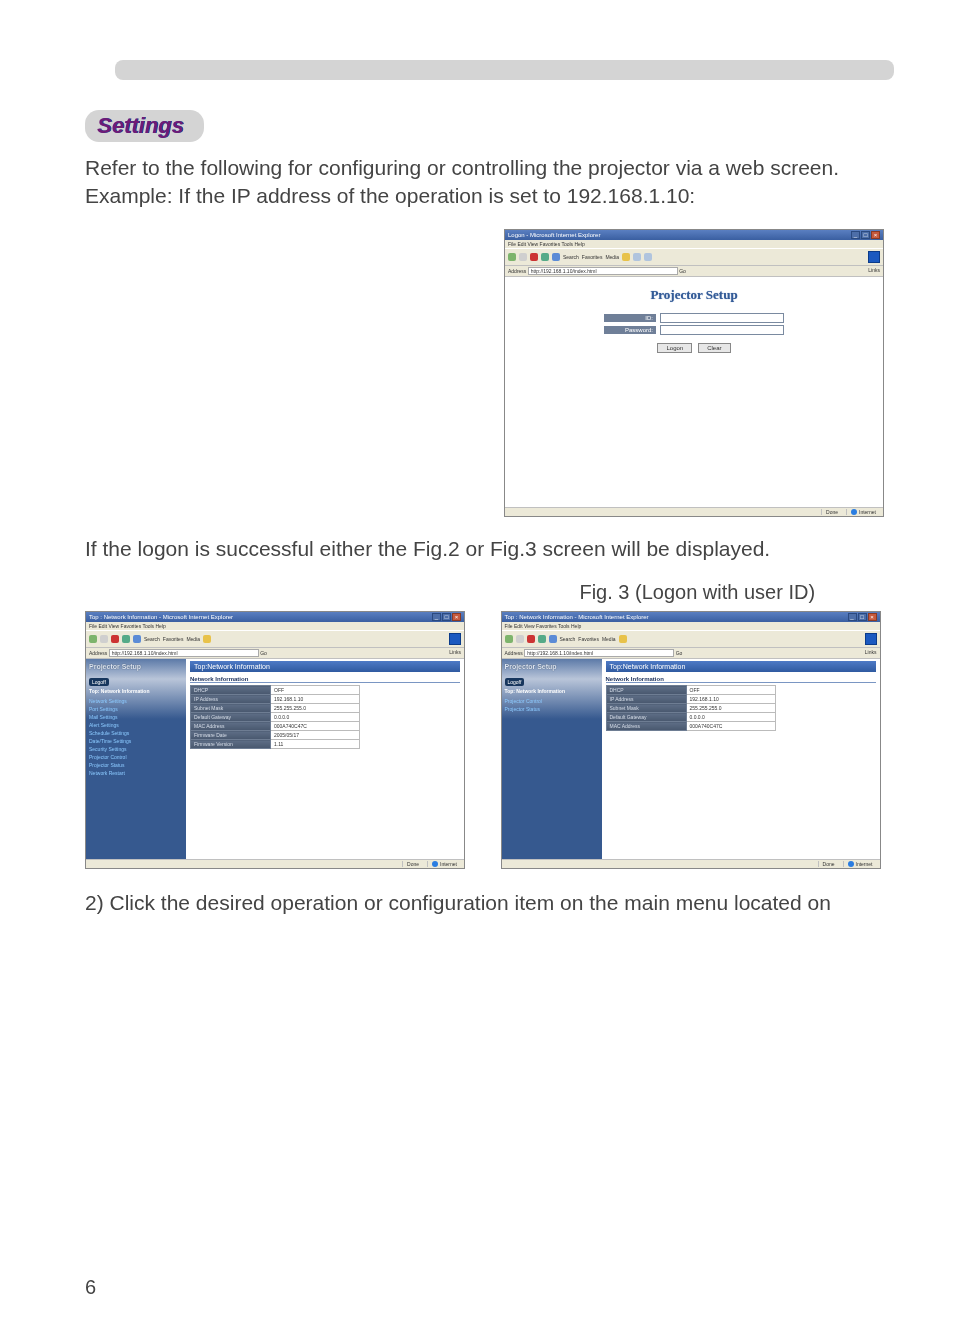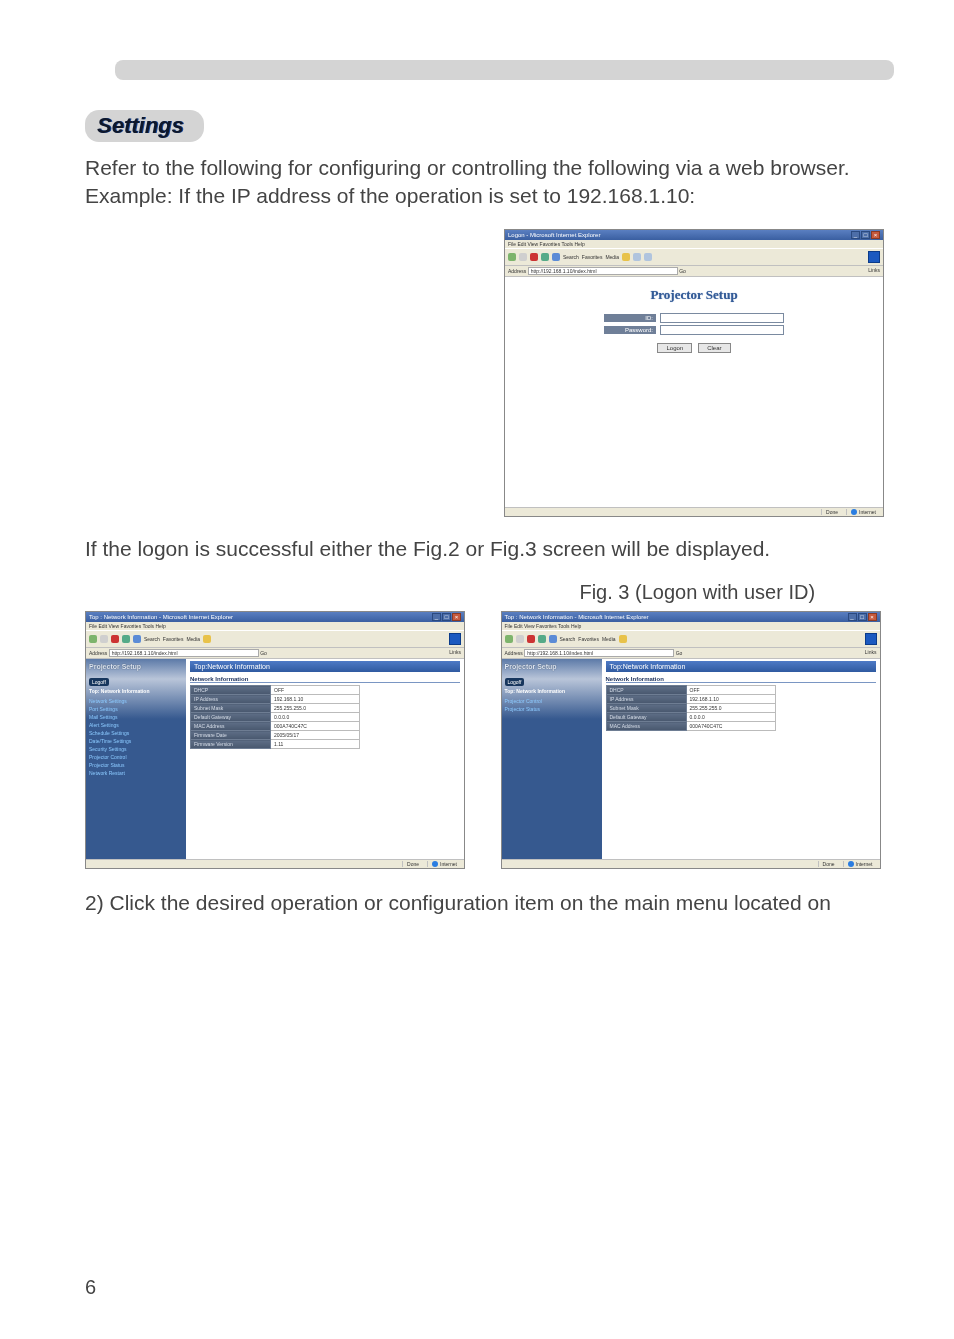--- a/index.html
+++ b/index.html
@@ -20,21 +20,21 @@
       margin-bottom: 30px;
     }
     .settings-badge {
       display: inline-block;
       background: #d4d4d4;
       border-radius: 14px;
       padding: 3px 20px 3px 12px;
       margin-bottom: 12px;
     }
     .settings-text {
-      color: #0f172a;
+      color: #701a75;
       font-family: Arial Black, Arial, sans-serif;
       font-weight: 900;
       font-size: 22px;
       font-style: italic;
       text-shadow: 1px 0 #164a9e;
     }
     .body-text {
       font-size: 21px;
       color: #444;
       line-height: 1.35;
@@ -124,21 +124,21 @@
 
 
 
 <div class="top-bar"></div>
 
 <div class="settings-badge">
   <span class="settings-text">Settings</span>
 </div>
 
 <p class="body-text">
-  <span>Refer to the following for configuring or controlling the following via a web browser.</span><br>
+  <span>Refer to the following for configuring or controlling the projector via a web screen.</span><br>
   <span>Example: If the IP address of the operation is set to 192.168.1.10:</span>
 </p>
 
 
 <div class="fig-row" style="justify-content:flex-end; padding-right:10px;">
   <div class="ie-window" style="width:380px;">
     <div class="ie-title win-titleflex">
       <span>Logon - Microsoft Internet Explorer</span>
       <div class="winbtns">
         <span class="winbtn">_</span>

